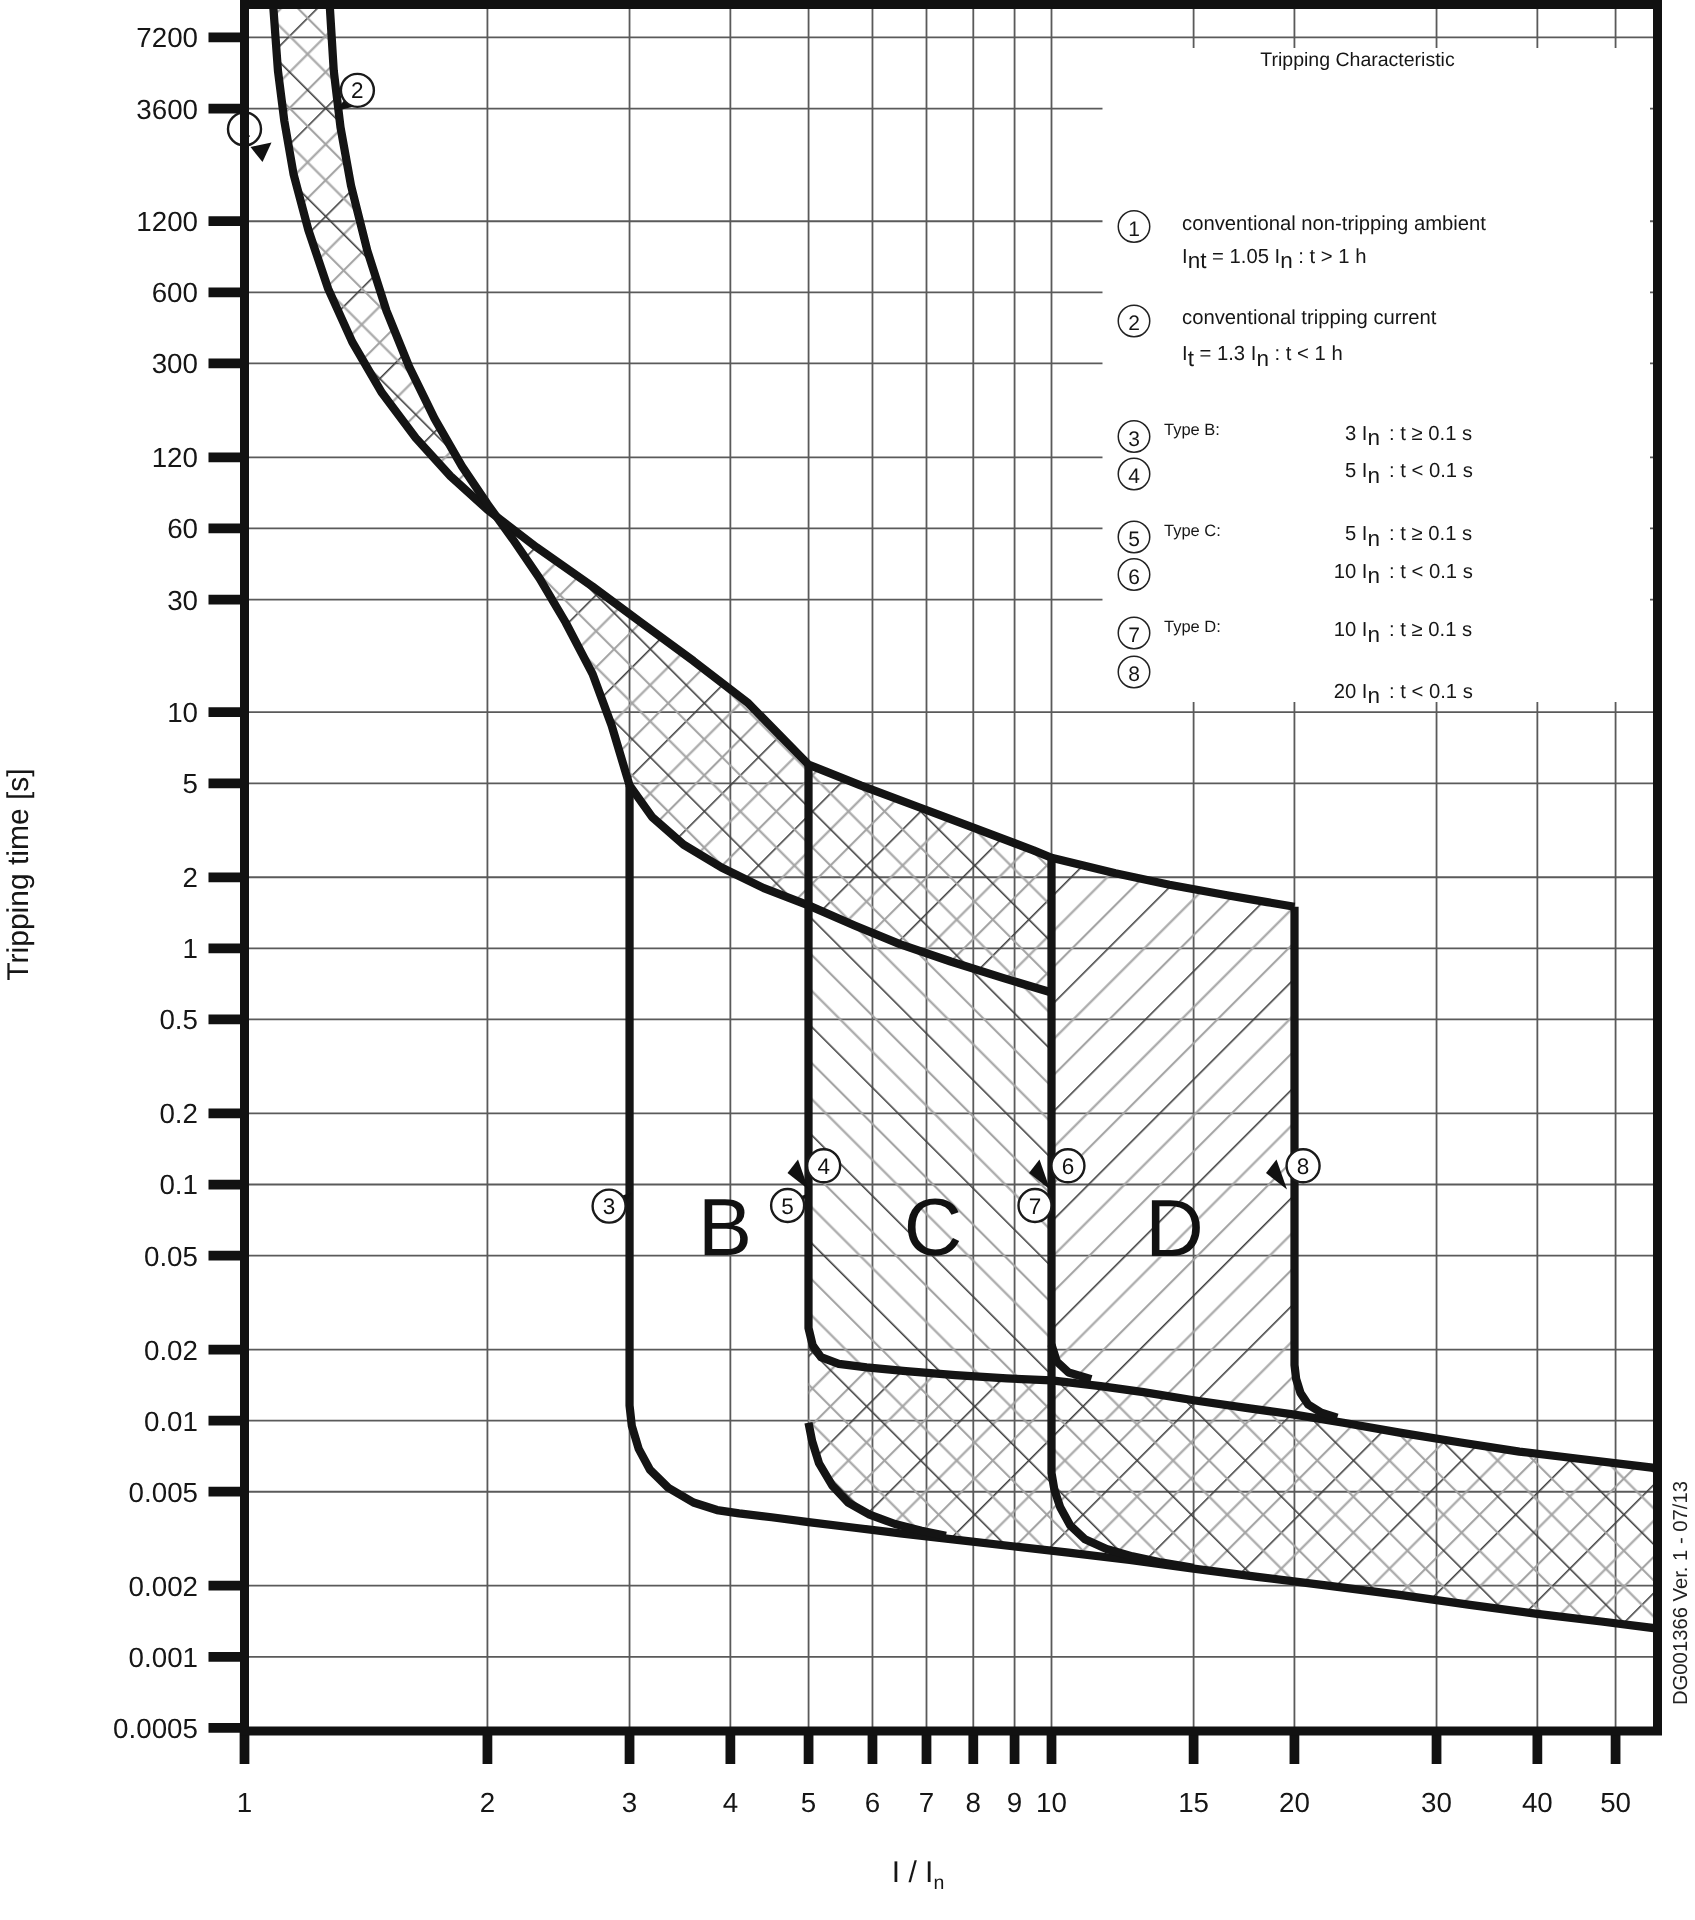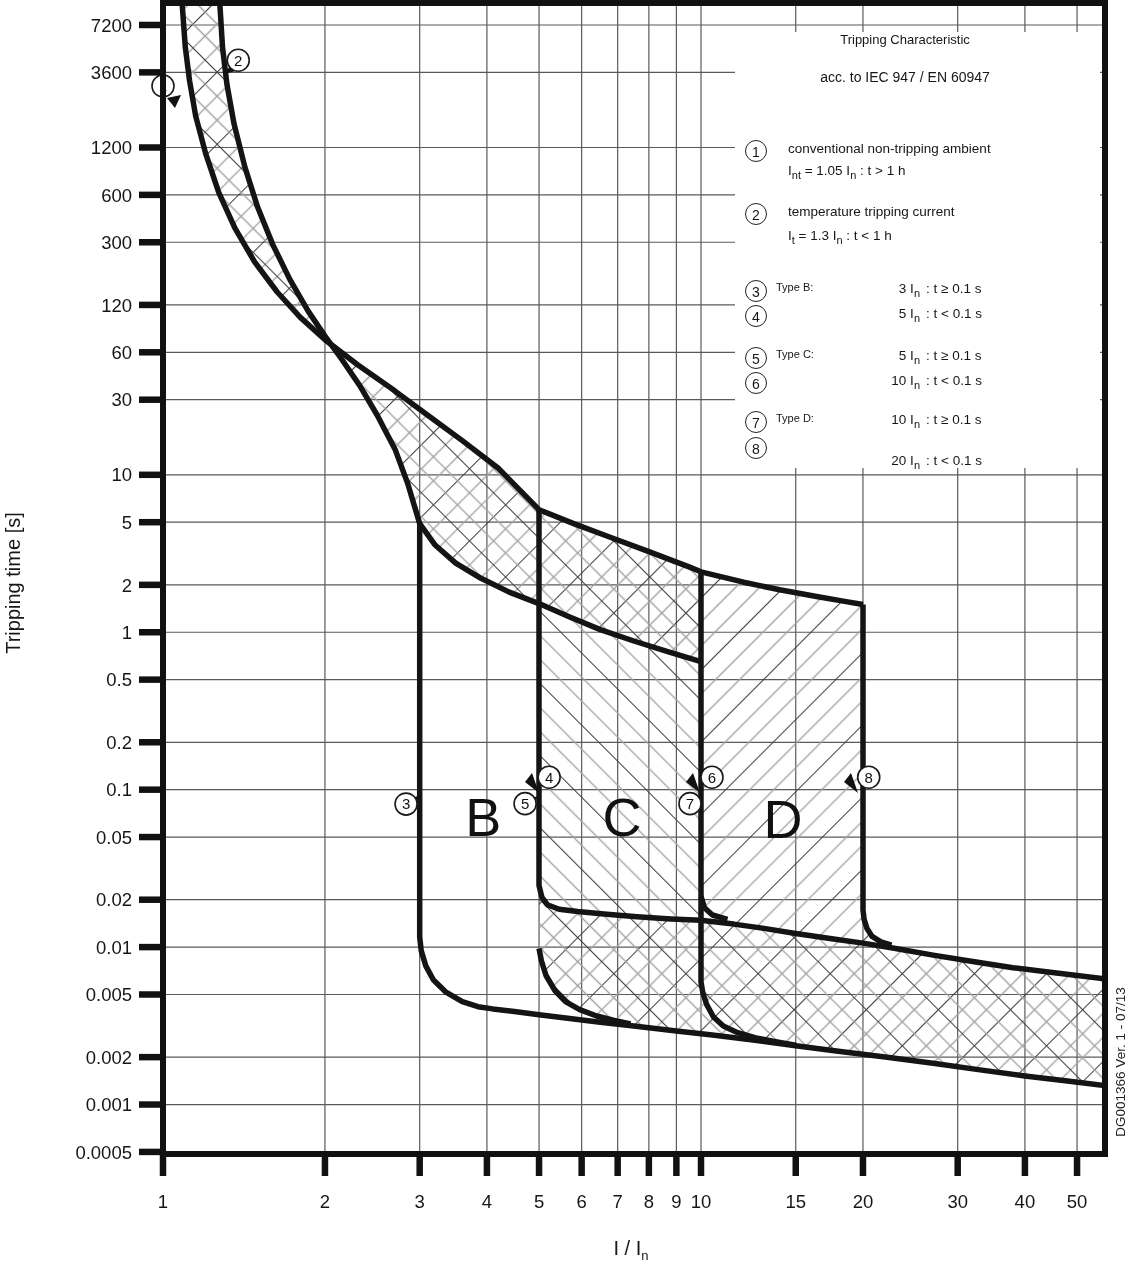--- a/index.html
+++ b/index.html
@@ -2,31 +2,31 @@
 <html><head>
 <meta charset="utf-8">
 <style>
   html,body{margin:0;padding:0;background:#fff;}
   .stage{position:relative;width:1130px;height:1280px;background:#fff;overflow:hidden;
          font-family:"Liberation Sans",sans-serif;color:#161616;}
   #chart-svg{position:absolute;left:0;top:0;}
   .axis-title{position:absolute;font-size:20px;color:#161616;white-space:nowrap;
               transform:translate(-50%,-50%);}
   #y-axis-title{left:13px;top:583px;transform:translate(-50%,-50%) rotate(-90deg);}
-  #x-axis-title{left:631px;top:1250px;text-align:right;}
+  #x-axis-title{left:612px;top:1250px;text-align:right;}
   #x-axis-title sub{font-size:13px;}
   #side-note{position:absolute;left:1120px;top:1062px;font-size:13.5px;white-space:nowrap;
              transform:translate(-50%,-50%) rotate(-90deg);color:#222;}
   #legend{position:absolute;left:720px;top:0;width:385px;height:480px;}
   .lg-title{position:absolute;left:0;top:32px;width:370px;text-align:center;font-size:13px;}
   .lg-sub{position:absolute;left:0;width:370px;text-align:center;font-size:14px;}
   .lg-circle{position:absolute;width:22px;height:22px;border:1.5px solid #222;border-radius:50%;
              background:#fff;font-size:14px;line-height:22px;text-align:center;box-sizing:border-box;}
   .lg-line{position:absolute;left:68px;font-size:13.5px;white-space:nowrap;}
-  .lg-line sub,.lg-row sub{font-size:11px;}
+  .lg-line sub,.lg-row sub{font-size:15px;}
   .lg-type{position:absolute;left:56px;font-size:11px;}
   .lg-row{position:absolute;left:104px;font-size:13.5px;white-space:nowrap;display:flex;}
   .lg-row .val{display:inline-block;width:62px;text-align:right;padding-left:34px;}
   .lg-row .cond{margin-left:6px;}
 </style>
 </head>
 <body>
 
 <div class="stage">
   <svg id="chart-svg" width="1130" height="1280" viewBox="0 0 1130 1280">
@@ -227,26 +227,25 @@
         <text x="132" y="1104.529720190628" dy="0.36em" text-anchor="end">0.001</text>
         <text x="132" y="1151.9208724080086" dy="0.36em" text-anchor="end">0.0005</text>
       </g>
       <rect x="163" y="3" width="942" height="1151" fill="none" stroke="#111" stroke-width="6"></rect>
     </svg>
   <div id="y-axis-title" class="axis-title">Tripping time [s]</div>
   <div id="x-axis-title" class="axis-title"><span>I / I</span><sub>n</sub></div>
   <div id="side-note">DG001366 Ver. 1 - 07/13</div>
   <div id="legend">
       <div class="lg-title">Tripping Characteristic</div>
-      <div class="lg-sub" style="top: 69px;">acc. to IEC 947 / EN 60947</div>
       <div class="lg-circle" style="left: 25px; top: 140px;">1</div>
       <div class="lg-line" style="top: 141px;">conventional non-tripping ambient</div>
       <div class="lg-line" style="top: 163px;">I<sub>nt</sub>  = 1.05 I<sub>n</sub> :  t &gt; 1 h</div>
       <div class="lg-circle" style="left: 25px; top: 203px;">2</div>
-      <div class="lg-line" style="top: 204px;">temperature tripping current</div>
+      <div class="lg-line" style="top: 204px;">conventional tripping current</div>
       <div class="lg-line" style="top: 228px;">I<sub>t</sub>  = 1.3 I<sub>n</sub> :  t &lt; 1 h</div>
       <div class="lg-circle" style="left: 25px; top: 280px;">3</div>
       <div class="lg-circle" style="left: 25px; top: 305px;">4</div>
       <div class="lg-type" style="top: 281px;">Type B:</div>
       <div class="lg-row" style="top: 281px;">
         <span class="val">3 I<sub>n</sub></span>
         <span class="cond">: t ≥ 0.1 s</span>
       </div>
       <div class="lg-row" style="top: 306px;">
         <span class="val">5 I<sub>n</sub></span>

